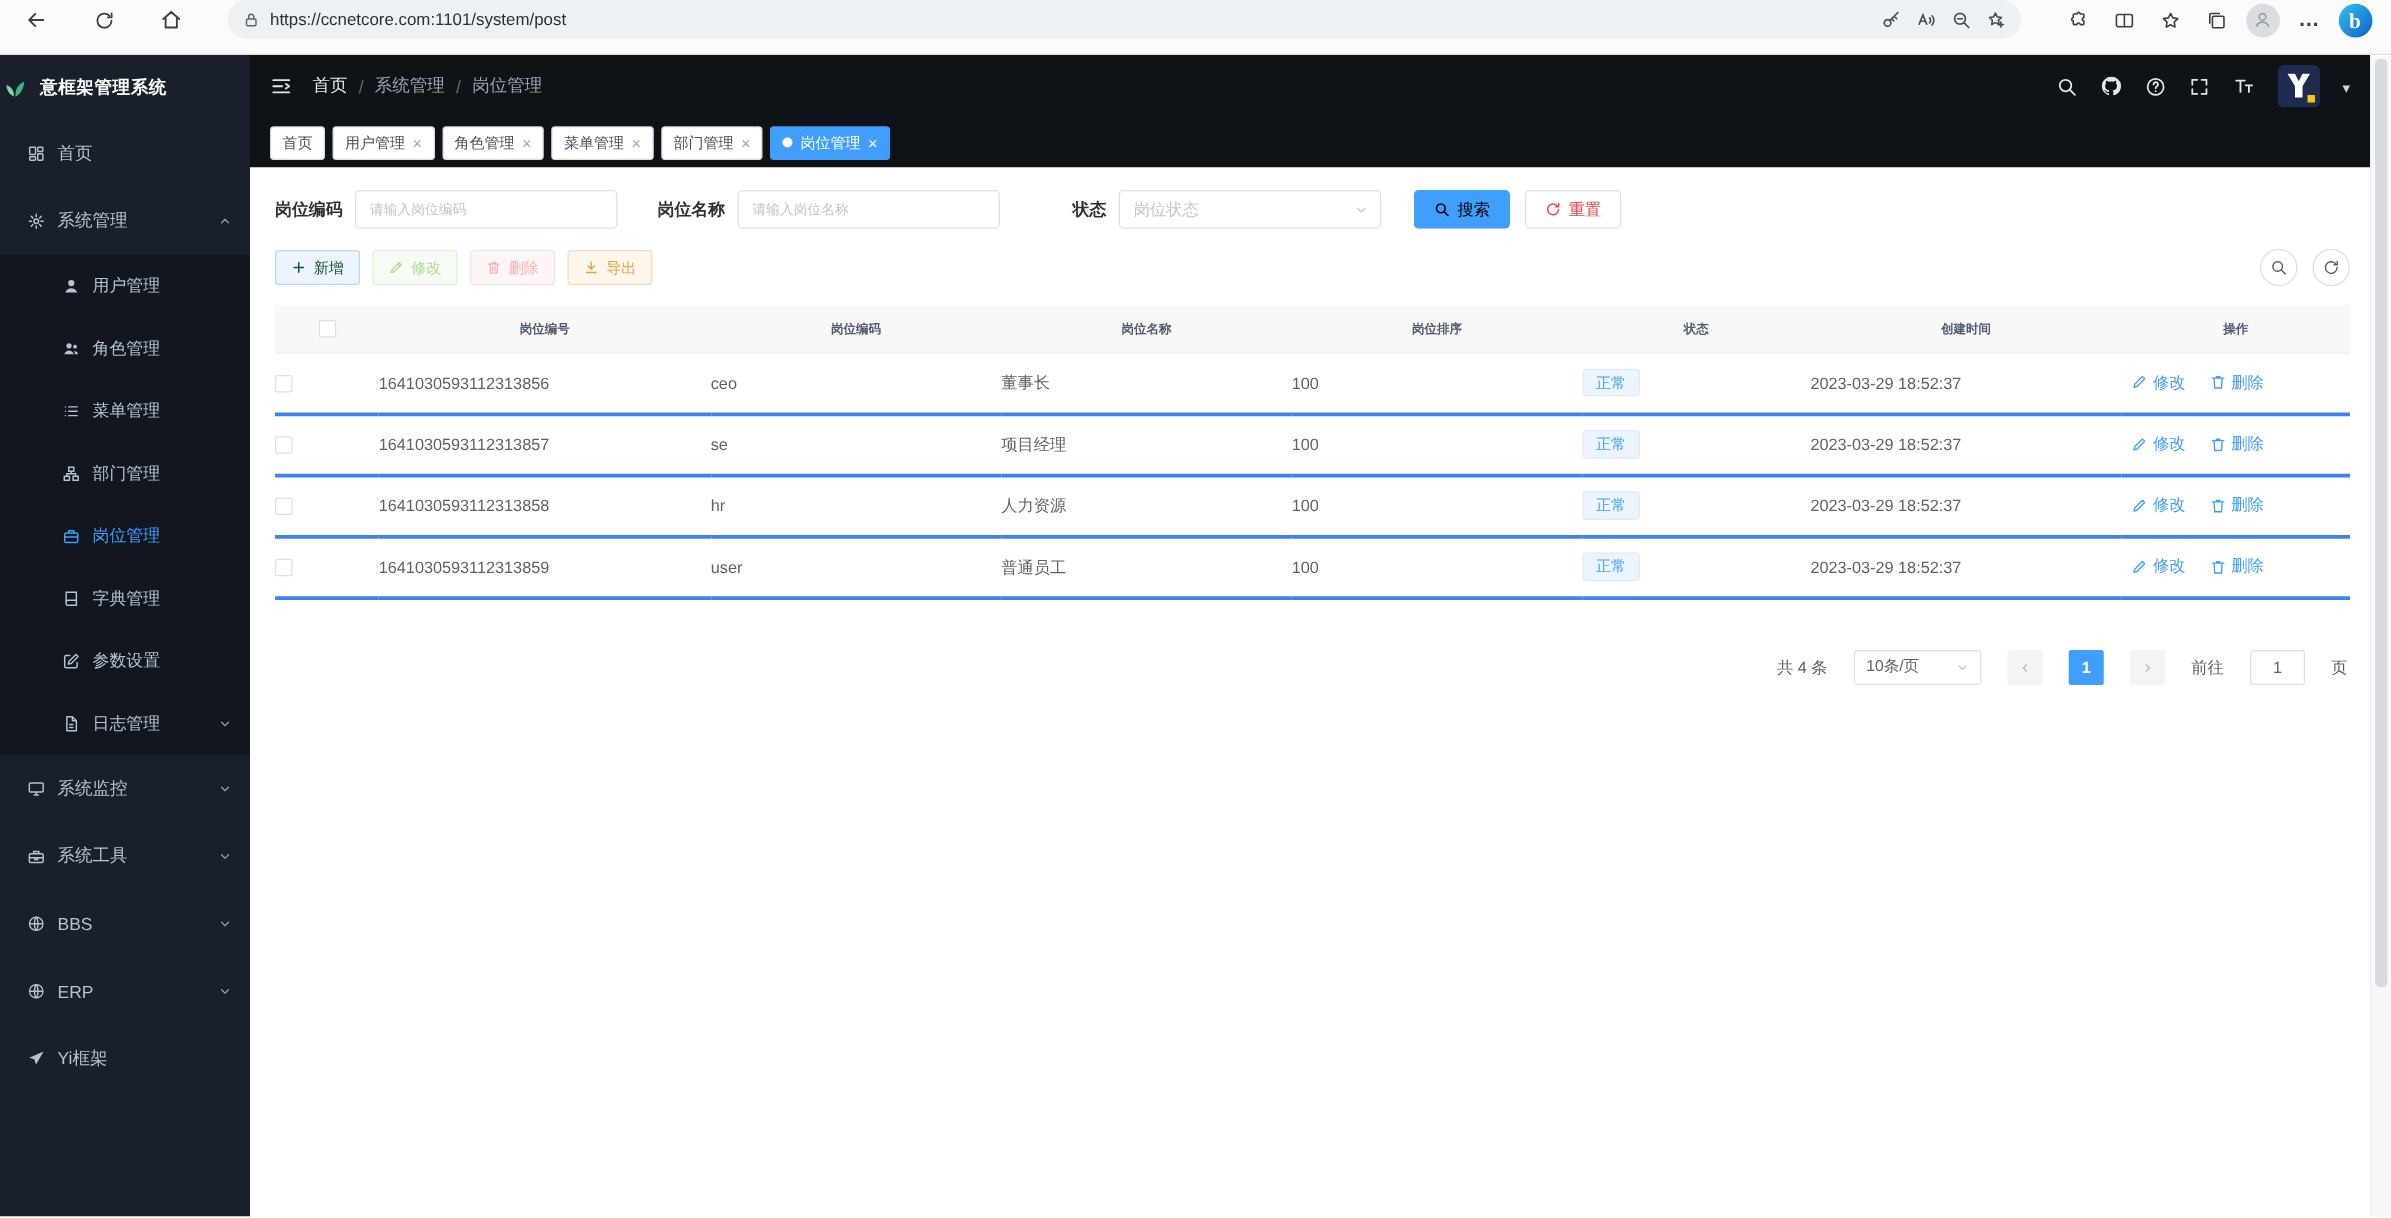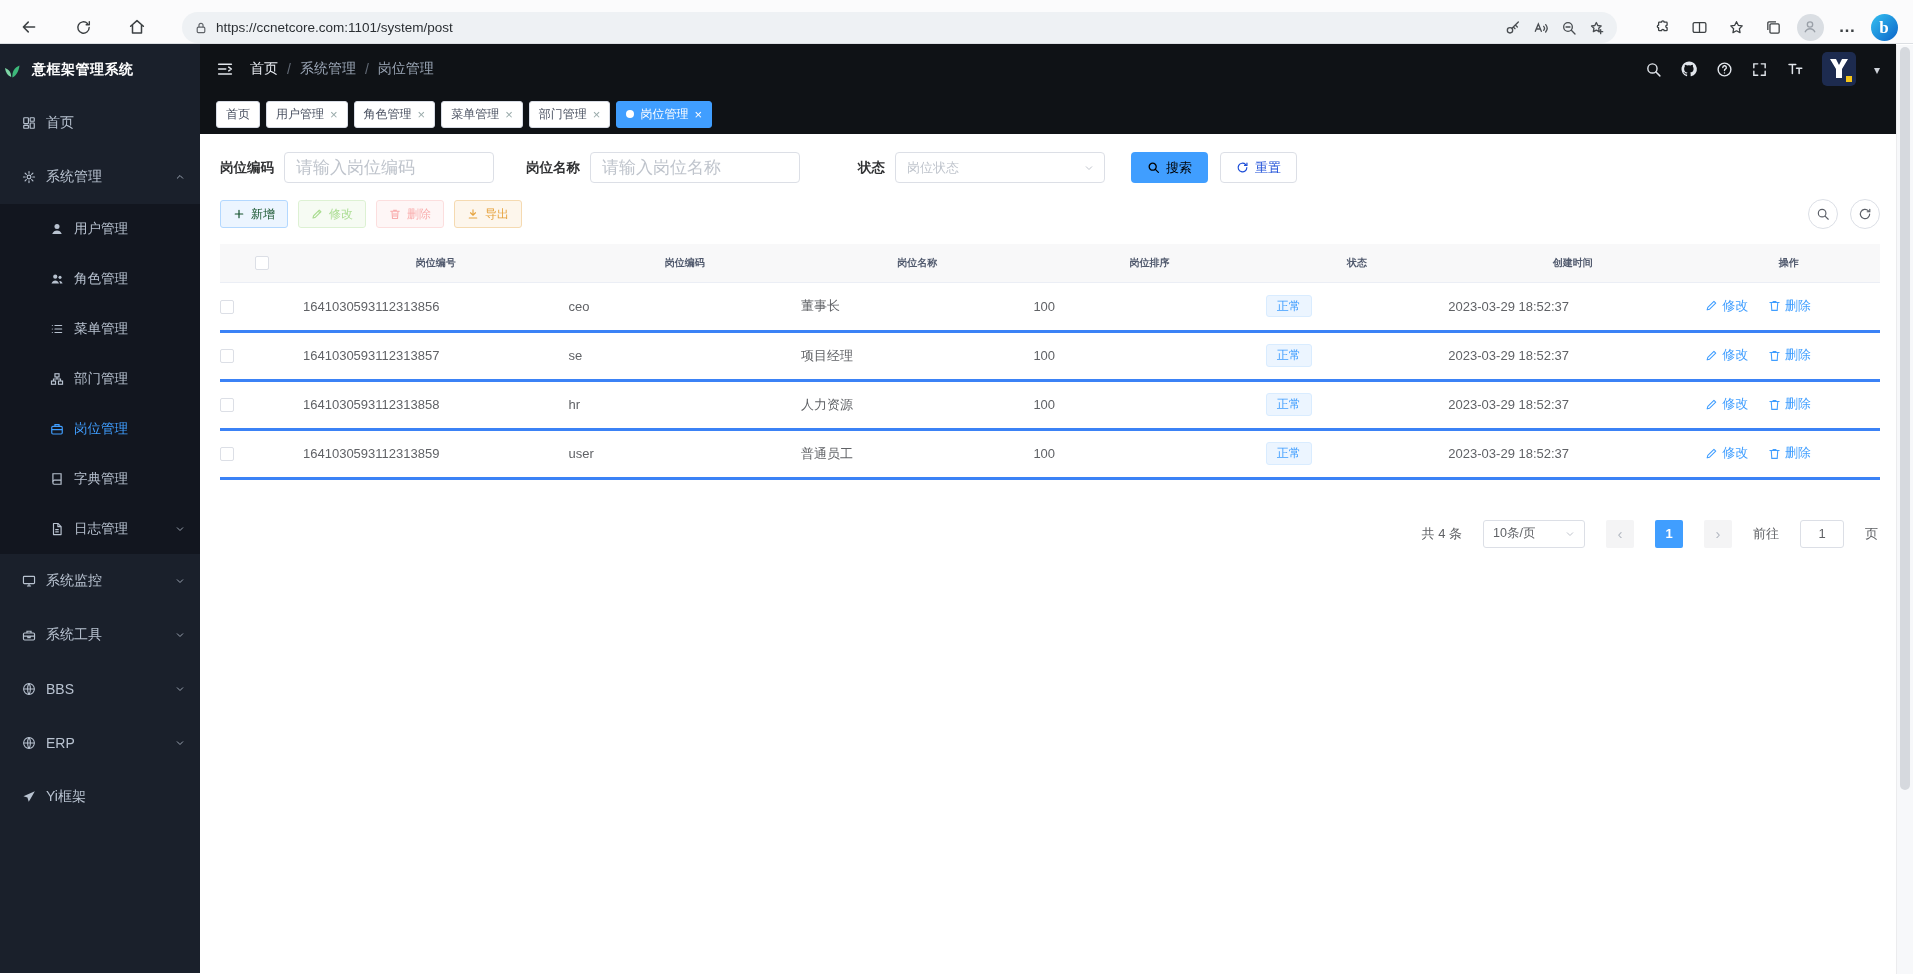--- a/index.html
+++ b/index.html
@@ -3,21 +3,21 @@
 <meta charset="utf-8">
 <style>
   * { margin:0; padding:0; box-sizing:border-box; }
   html,body { width:1913px; height:974px; overflow:hidden; }
   body { font-family:"Liberation Sans","DejaVu Sans",sans-serif; font-size:13px; color:#303133; background:#fff; position:relative; }
   svg { display:block; }
   .i12{width:12px;height:12px}.i13{width:13px;height:13px}.i14{width:14px;height:14px}
   .i16{width:16px;height:16px}.i17{width:17px;height:17px}.i18{width:18px;height:18px}.i20{width:20px;height:20px}
 
   
-  .browser { height:44px; background:#fbfbfc; border-bottom:1px solid #dcdfe3; display:flex; align-items:flex-end; padding:0 12px; gap:20px; }
+  .browser { height:44px; background:#fbfbfc; border-bottom:1px solid #dcdfe3; display:flex; align-items:flex-start; padding:0 12px; gap:20px; }
   .bbtn { width:34px; height:32px; border-radius:6px; display:flex; align-items:center; justify-content:center; color:#3c4043; background:transparent; border:none; cursor:pointer; flex-shrink:0;}
   .urlbar { flex:1; height:31px; background:#eef1f4; border-radius:16px; display:flex; align-items:center; padding:0 6px 0 12px; margin:0 8px; min-width:0; }
   .url-text { flex:1; font-size:13.5px; color:#2b2f33; margin-left:8px; white-space:nowrap; overflow:hidden; }
   .urlbtn { width:28px; height:26px; border-radius:5px; display:flex; align-items:center; justify-content:center; color:#4a4e52; flex-shrink:0; cursor:pointer;}
   .b-right { display:flex; align-items:center; gap:3px; flex-shrink:0; }
   .avatar-browser { width:27px; height:27px; border-radius:50%; background:#dadee3; color:#9aa0a8; display:flex; align-items:center; justify-content:center; overflow:hidden;}
   .more-dots::before { content:"…"; font-size:17px; font-weight:bold; line-height:6px; color:#3c4043; }
   .bing-b { width:27px; height:27px; border-radius:50%; background:linear-gradient(135deg,#35c1f1,#0a63c9); display:flex; align-items:center; justify-content:center; }
   .bing-b::before { content:"b"; color:#fff; font-family:"Liberation Serif",serif; font-weight:bold; font-size:17px; line-height:1; }
 
@@ -54,27 +54,27 @@
   .tab .x { color:#9aa; font-size:13px; line-height:1; cursor:pointer; }
   .tab .x::before { content:"×"; }
   .tab.active { background:#409eff; border-color:#409eff; color:#fff; }
   .tab.active .x { color:#fff; }
   .dot { width:8px; height:8px; background:#fff; border-radius:50%; }
 
   
   .content { flex:1; background:#fff; padding:14px 16px 0 20px; overflow:hidden; }
   .filters { display:flex; align-items:center; margin-top:4px; }
   .f-label { font-weight:bold; font-size:13.5px; color:#303133; margin-right:10px; white-space:nowrap; }
-  .inp { width:210px; height:31px; border:1px solid #dcdfe6; border-radius:4px; padding:0 11px; font-size:17px; color:#ef4444; outline:none; background:#fff; }
+  .inp { width:210px; height:31px; border:1px solid #dcdfe6; border-radius:4px; padding:0 11px; font-size:11px; color:#ef4444; outline:none; background:#fff; }
   .inp::placeholder { color:#bfc4cc; }
   .sel { width:210px; height:31px; border:1px solid #dcdfe6; border-radius:4px; display:flex; align-items:center; justify-content:space-between; padding:0 9px 0 11px; color:#bfc4cc; font-size:13px; background:#fff; cursor:pointer; }
   .sel .sel-caret { color:#c0c4cc; }
   .btn { height:31px; border-radius:4px; display:inline-flex; align-items:center; gap:6px; padding:0 15px; font-size:13px; border:1px solid transparent; cursor:pointer; font-family:inherit; }
   .btn-primary { background:#409eff; color:#000000; }
-  .btn-plain { background:#fff; border-color:#dcdfe6; color:#1d4ed8; }
+  .btn-plain { background:#fff; border-color:#dcdfe6; color:#ef4444; }
   .actions { display:flex; align-items:center; gap:10px; margin-top:16px; }
   .btn-sm { height:28px; padding:0 12px; font-size:12px; border-radius:3px; }
   .btn-add { background:#ecf5ff; border:1px solid #b3d8ff; color:#14532d; }
   .btn-edit { background:#f0f9eb; border:1px solid #c2e7b0; color:#67c23a; opacity:.55; cursor:not-allowed; }
   .btn-del { background:#fef0f0; border:1px solid #fbc4c4; color:#f56c6c; opacity:.55; cursor:not-allowed; }
   .btn-exp { background:#fdf6ec; border:1px solid #f5dab1; color:#e6a23c; }
   .tools-right { margin-left:auto; display:flex; gap:12px; }
   .tool-circle { width:30px; height:30px; border-radius:50%; border:1px solid #dcdfe6; background:#fff; color:#5a5e66; display:flex; align-items:center; justify-content:center; cursor:pointer; }
 
   table { width:100%; border-collapse:collapse; margin-top:15px; table-layout:fixed; }
@@ -256,20 +256,27 @@
               <path d="M8.5 7.5v-3h7v3M3 13h18"></path>
             </svg>
           <span class="s-label">岗位管理</span>
         </div>
         <div class="s-item">
           <svg class="i14" viewBox="0 0 24 24" fill="none" stroke="currentColor" stroke-width="2">
               <path d="M5 3h14v18H7a2 2 0 0 1-2-2z"></path>
               <path d="M5 16.5A2.5 2.5 0 0 1 7.5 14H19"></path>
             </svg>
           <span class="s-label">字典管理</span>
+        </div>
+        <div class="s-item">
+          <svg class="i14" viewBox="0 0 24 24" fill="none" stroke="currentColor" stroke-width="2" stroke-linejoin="round">
+              <path d="M11 4H5a2 2 0 0 0-2 2v13a2 2 0 0 0 2 2h13a2 2 0 0 0 2-2v-6"></path>
+              <path d="M18.4 2.6l3 3L12 15l-4 1 1-4z"></path>
+            </svg>
+          <span class="s-label">参数设置</span>
         </div>
         <div class="s-item">
           <svg class="i14" viewBox="0 0 24 24" fill="none" stroke="currentColor" stroke-width="2" stroke-linejoin="round">
               <path d="M6 2.5h7.5L19 8v13.5H6z"></path>
               <path d="M13.5 2.5V8H19M9 13h6M9 17h6"></path>
             </svg>
           <span class="s-label">日志管理</span>
           <svg class="chev i12" viewBox="0 0 24 24" fill="none" stroke="currentColor" stroke-width="2" stroke-linecap="round">
               <path d="M6.5 9.5l5.5 5.5 5.5-5.5"></path>
             </svg>

